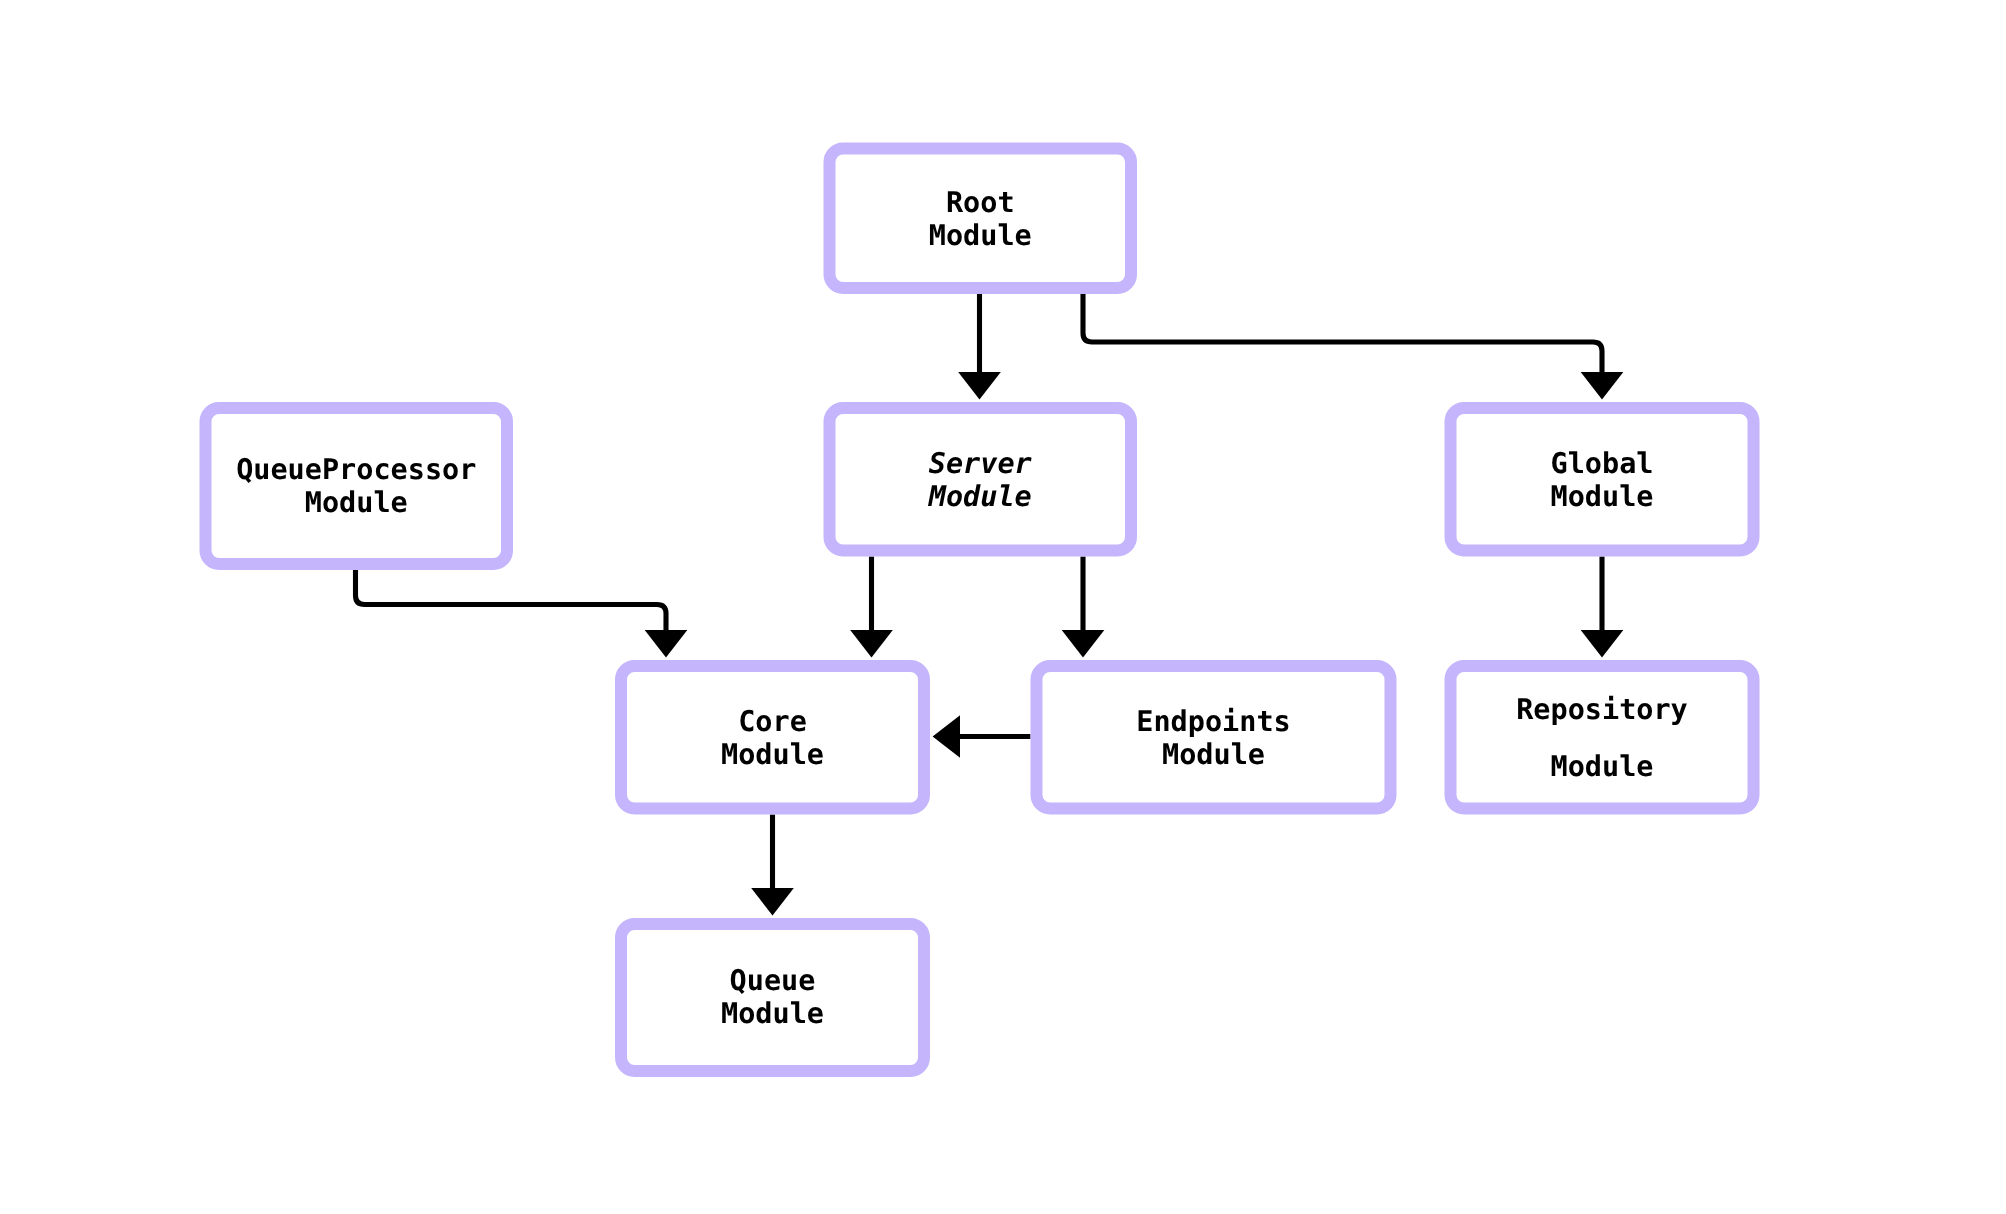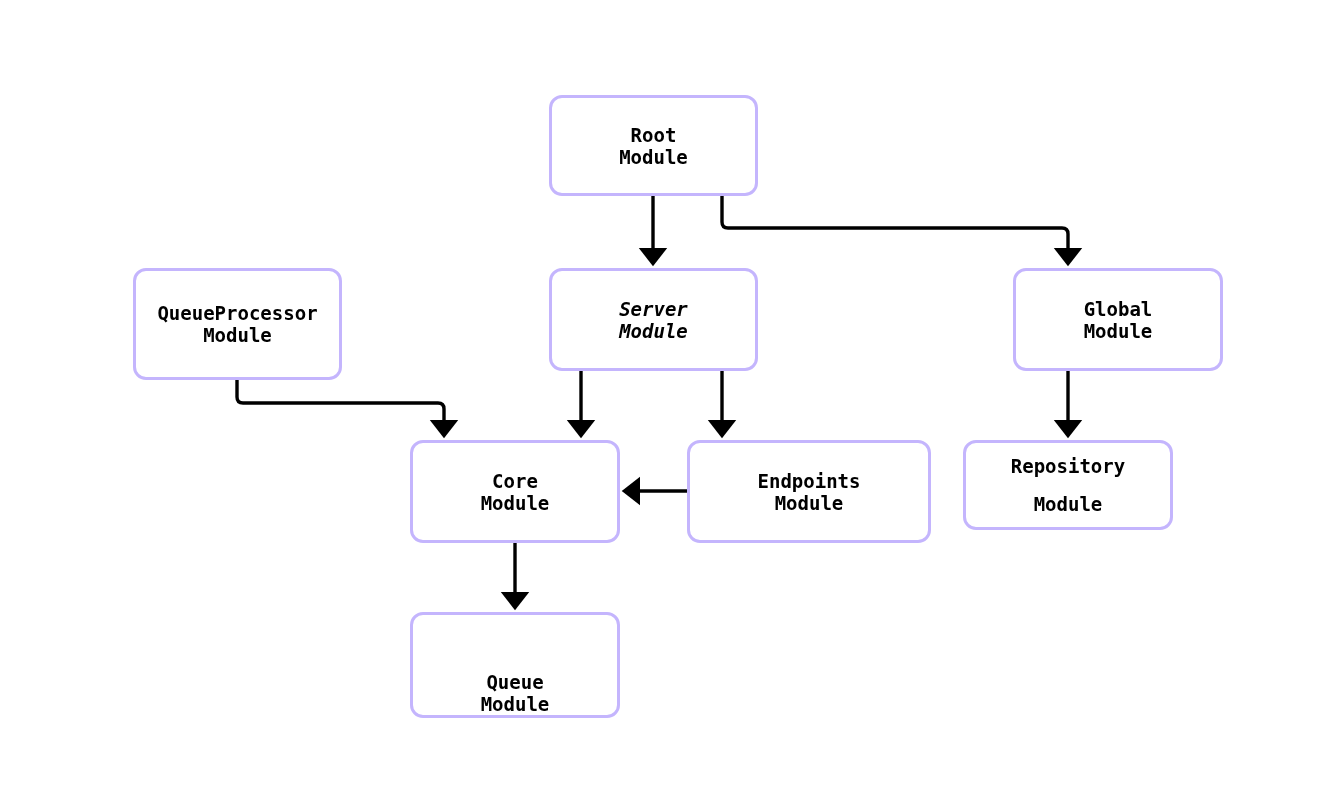--- a/index.html
+++ b/index.html
@@ -21,21 +21,21 @@
     position: absolute;
     left: 0;
     top: 0;
     width: 1337px;
     height: 809px;
     pointer-events: none;
   }
   .node {
     position: absolute;
     box-sizing: border-box;
-    border: 3px solid #c4b5fd;
+    border: 8px solid #c4b5fd;
     border-radius: 13px;
     background: #ffffff;
     display: flex;
     flex-direction: column;
     align-items: center;
     justify-content: center;
     z-index: 2;
   }
   .node-line {
     font-family: "DejaVu Sans Mono", "Liberation Mono", monospace;
@@ -84,38 +84,38 @@
   <div class="node" style="left:133px; top:268px; width:209px; height:112px;">
     <span class="node-line">QueueProcessor</span>
     <span class="node-line">Module</span>
   </div>
 
   <div class="node" style="left:549px; top:268px; width:209px; height:103px;font-style:italic;">
     <span class="node-line">Server</span>
     <span class="node-line">Module</span>
   </div>
 
-  <div class="node" style="left:1013px; top:268px; width:210px; height:103px;">
+  <div class="node" style="left:963px; top:268px; width:210px; height:103px;">
     <span class="node-line">Global</span>
     <span class="node-line">Module</span>
   </div>
 
   <div class="node" style="left:410px; top:440px; width:210px; height:103px;">
     <span class="node-line">Core</span>
     <span class="node-line">Module</span>
   </div>
 
   <div class="node" style="left:687px; top:440px; width:244px; height:103px;">
     <span class="node-line">Endpoints</span>
     <span class="node-line">Module</span>
   </div>
 
-  <div class="node" style="left:963px; top:440px; width:210px; height:90px;gap:16px;">
+  <div class="node" style="left:963px; top:440px; width:210px; height:103px;gap:16px;">
     <span class="node-line">Repository</span>
     <span class="node-line">Module</span>
   </div>
 
-  <div class="node" style="left:410px; top:612px; width:210px; height:106px;justify-content:flex-end;">
+  <div class="node" style="left:410px; top:612px; width:210px; height:106px;">
     <span class="node-line">Queue</span>
     <span class="node-line">Module</span>
   </div>
 
 </div>
 
 </body></html>

